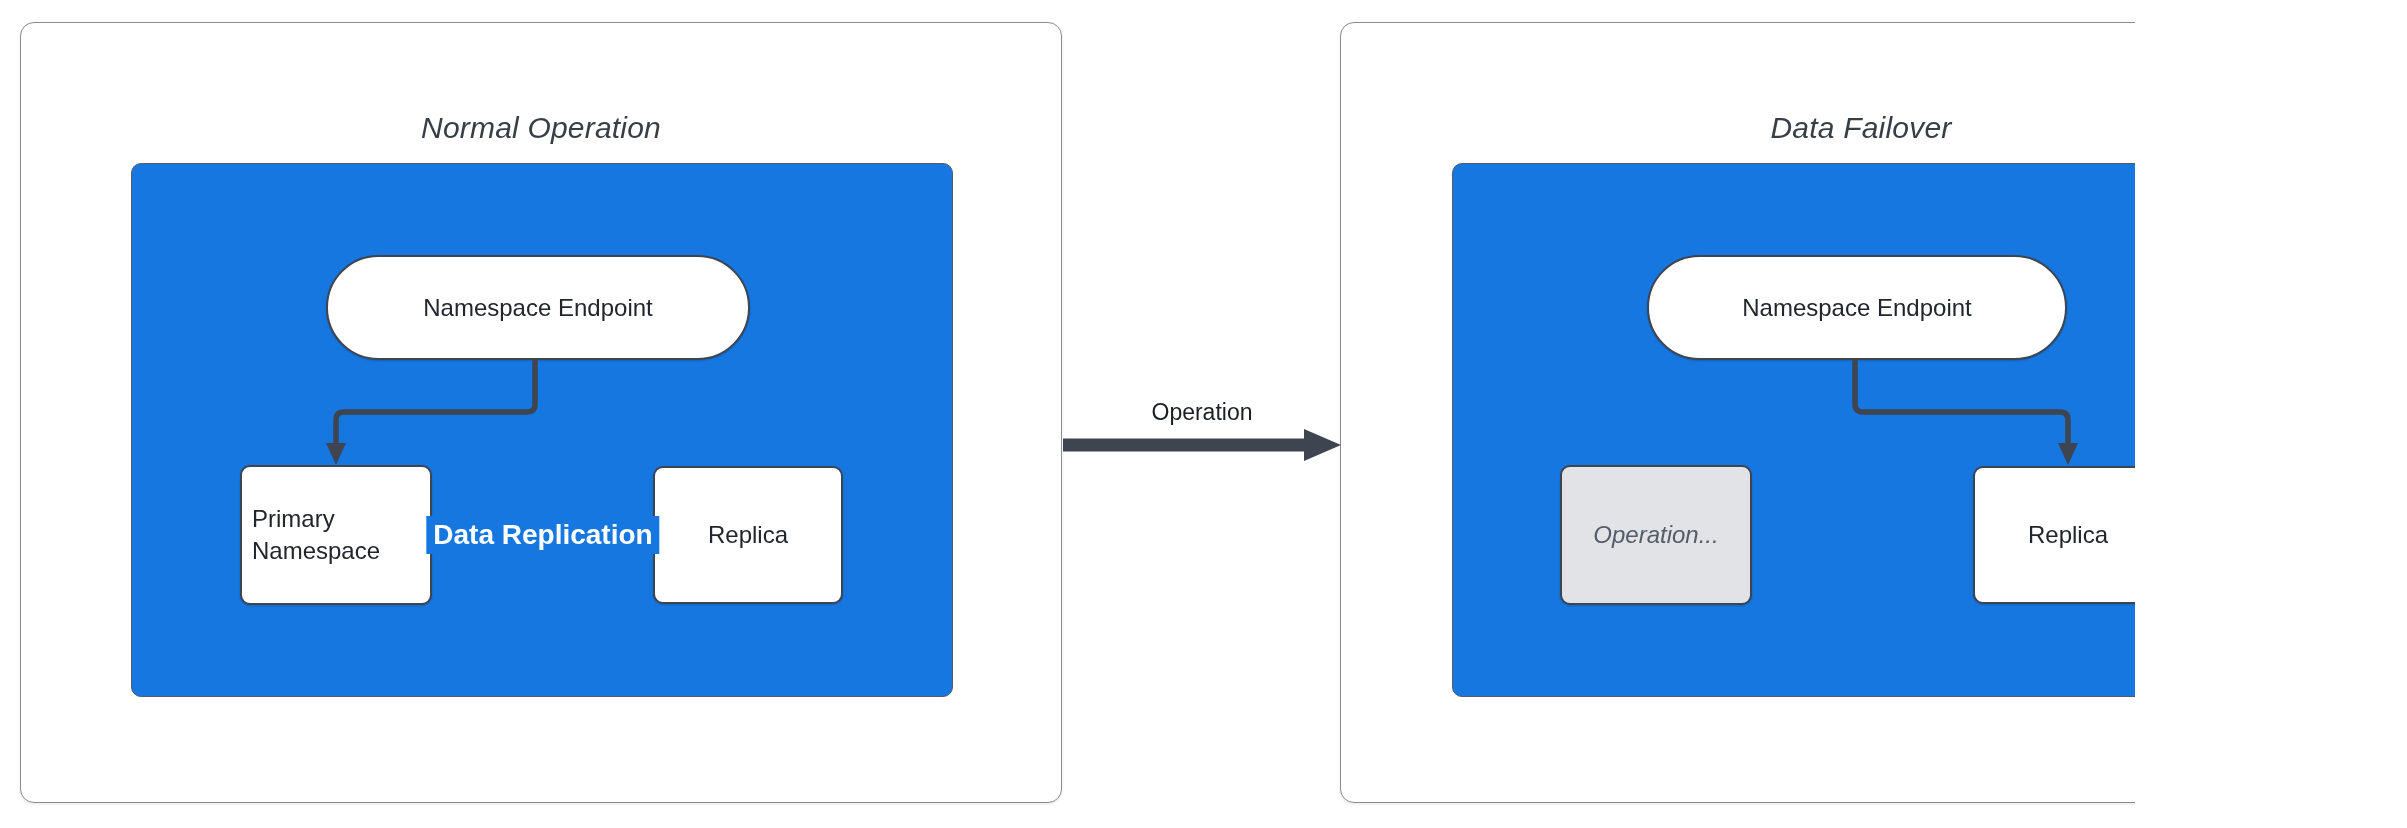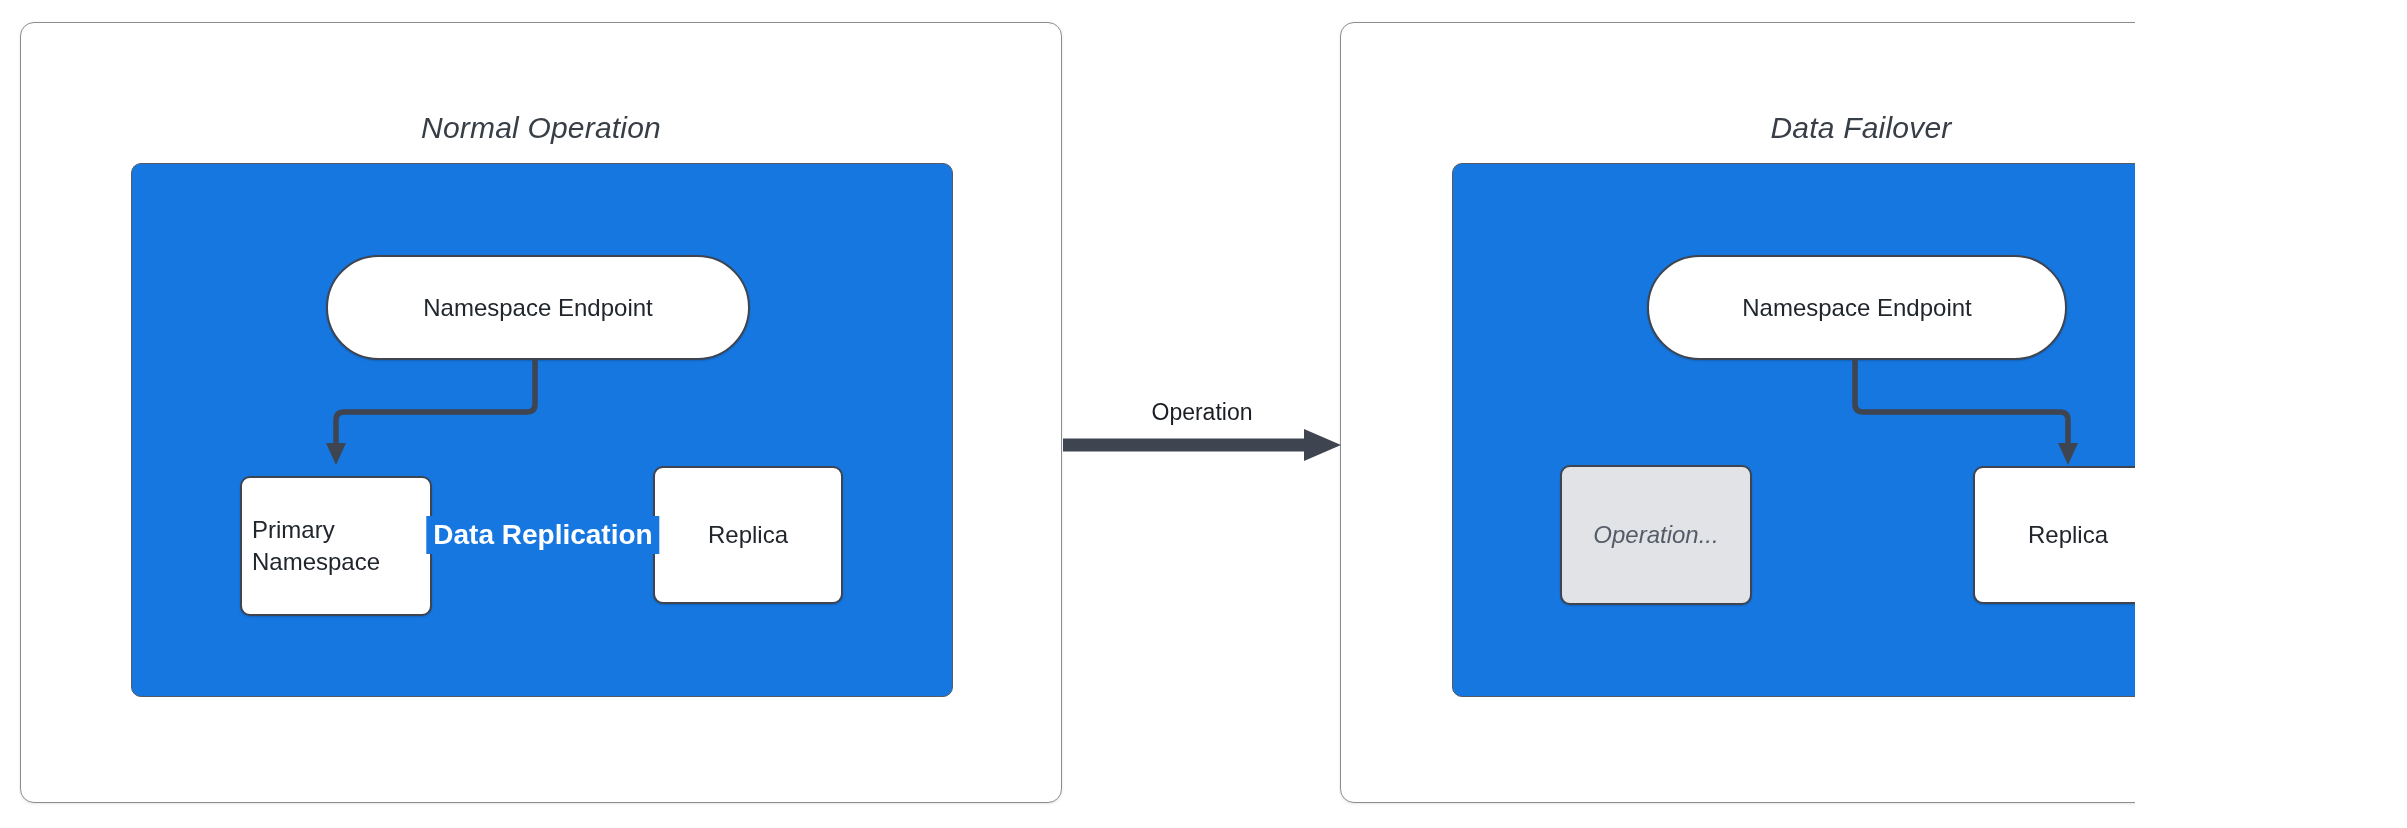--- a/index.html
+++ b/index.html
@@ -42,21 +42,21 @@
   .node{
     position:absolute;display:flex;align-items:center;justify-content:center;
     background:var(--node-fill);border:2px solid var(--stroke);
     box-sizing:border-box;text-align:left;color:var(--node-text);
     font-size:24px;line-height:1.32;border-radius:10px;
     box-shadow:0 1px 2px rgba(0,0,0,0.18);padding:0 10px;
   }
   .pill{border-radius:54px;border-width:2.5px;}
   .pill-left{left:326px;top:255px;width:424px;height:105px;}
   .pill-right{left:1647px;top:255px;width:420px;height:105px;}
-  .box-primary{left:240px;top:476px;width:192px;height:140px;}
+  .box-primary{left:240px;top:465px;width:192px;height:140px;}
   .box-replica-left{left:653px;top:466px;width:190px;height:138px;}
   .box-recovering{
     left:1560px;top:465px;width:192px;height:140px;
     background:var(--recovering-fill);color:var(--recovering-text);font-style:italic;
   }
   .box-replica-right{left:1973px;top:466px;width:190px;height:138px;}
   .connector-layer{position:absolute;left:0;top:0;width:2407px;height:828px;pointer-events:none;}
   .edge{stroke:var(--stroke);fill:none;}
   .elbow{stroke-width:5.5px;}
   .thin{stroke-width:5px;}

